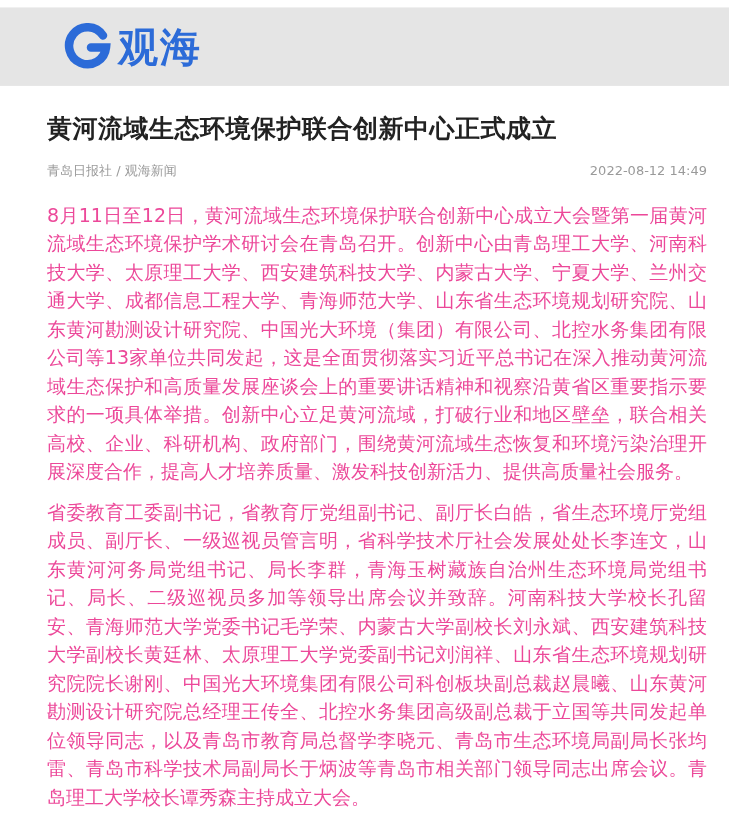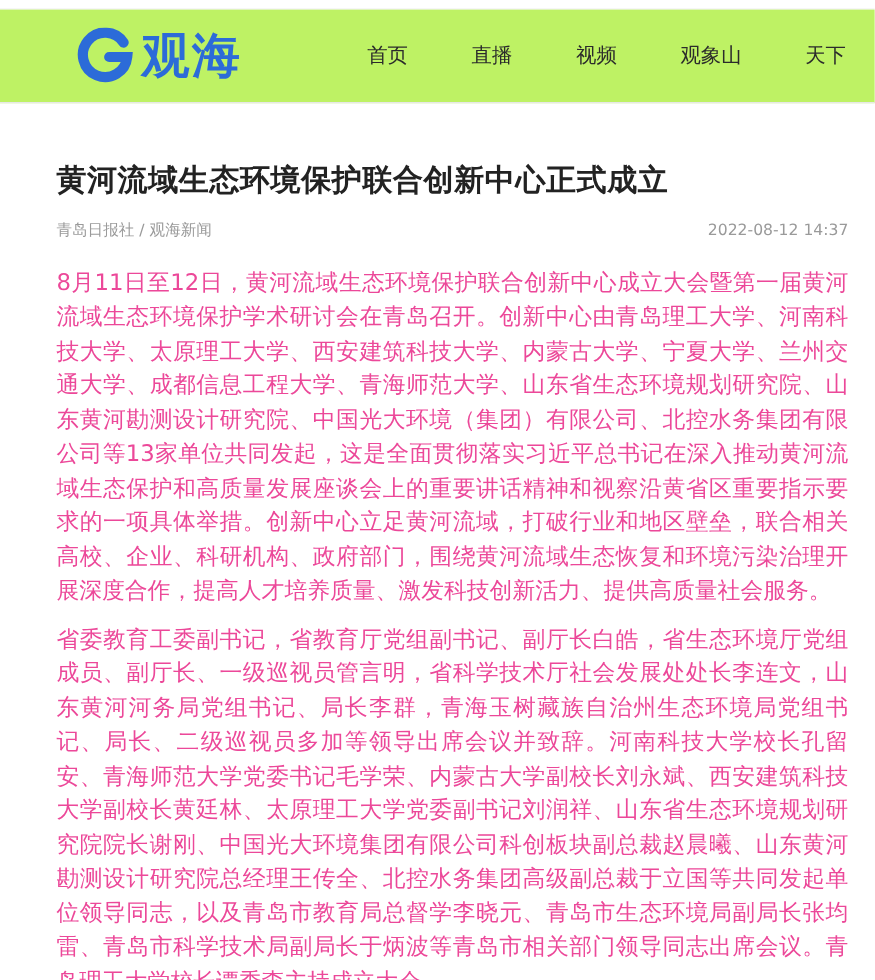--- a/index.html
+++ b/index.html
@@ -12,21 +12,21 @@
     color: #3c3c3c;
     overflow-x: hidden;
   }
   .top-strip { height: 8px; background: #ffffff; border-bottom: 1px solid #f0f0f0; }
   .site-header {
     height: 78px;
     display: flex;
     align-items: center;
     padding: 0 24px 0 64px;
     border-bottom: 1px solid #e7e7e7;
-    background: #bef264;
+    background: #e5e5e5;
   }
   .logo { display: flex; align-items: center; gap: 6px; cursor: pointer; }
   .logo svg { display: block; }
   .logo-text {
     font-size: 40px;
     font-weight: 900;
     color: #2c6bd8;
     letter-spacing: 2px;
     line-height: 1;
     font-family: "DejaVu Sans", sans-serif;
@@ -41,21 +41,21 @@
     font-size: 17px;
     color: #2b2b2b;
     cursor: pointer;
     white-space: nowrap;
   }
 
   .article {
     padding: 0 22px 20px 47px;
   }
   .article-title {
-    margin-top: 48px;
+    margin-top: 27px;
     font-size: 25px;
     font-weight: 700;
     color: #222222;
     letter-spacing: 0.5px;
     line-height: 1.3;
   }
   .byline {
     margin-top: 16px;
     display: flex;
     justify-content: space-between;
@@ -80,34 +80,27 @@
 
 <header class="site-header">
   <div class="logo">
     <span>
       <svg width="48" height="48" viewBox="0 0 48 48" aria-hidden="true">
         <path d="M39 12.5 A 18.5 18.5 0 1 0 42 24.5 L 27 24.5" fill="none" stroke="#2c6bd8" stroke-width="8.5" stroke-linecap="round"></path>
       </svg>
     </span>
     <span class="logo-text">观海</span>
   </div>
-  <nav class="main-nav">
-    <span class="nav-item">首页</span>
-    <span class="nav-item">直播</span>
-    <span class="nav-item">视频</span>
-    <span class="nav-item">观象山</span>
-    <span class="nav-item">天下</span>
-  </nav>
 </header>
 
 <main class="article">
   <h1 class="article-title">黄河流域生态环境保护联合创新中心正式成立</h1>
 
   <div class="byline">
     <span class="source">青岛日报社 / 观海新闻</span>
-    <span class="datetime">2022-08-12 14:37</span>
+    <span class="datetime">2022-08-12 14:49</span>
   </div>
 
   <div class="article-body">
     <p>8月11日至12日，黄河流域生态环境保护联合创新中心成立大会暨第一届黄河流域生态环境保护学术研讨会在青岛召开。创新中心由青岛理工大学、河南科技大学、太原理工大学、西安建筑科技大学、内蒙古大学、宁夏大学、兰州交通大学、成都信息工程大学、青海师范大学、山东省生态环境规划研究院、山东黄河勘测设计研究院、中国光大环境（集团）有限公司、北控水务集团有限公司等13家单位共同发起，这是全面贯彻落实习近平总书记在深入推动黄河流域生态保护和高质量发展座谈会上的重要讲话精神和视察沿黄省区重要指示要求的一项具体举措。创新中心立足黄河流域，打破行业和地区壁垒，联合相关高校、企业、科研机构、政府部门，围绕黄河流域生态恢复和环境污染治理开展深度合作，提高人才培养质量、激发科技创新活力、提供高质量社会服务。</p>
     <p>省委教育工委副书记，省教育厅党组副书记、副厅长白皓，省生态环境厅党组成员、副厅长、一级巡视员管言明，省科学技术厅社会发展处处长李连文，山东黄河河务局党组书记、局长李群，青海玉树藏族自治州生态环境局党组书记、局长、二级巡视员多加等领导出席会议并致辞。河南科技大学校长孔留安、青海师范大学党委书记毛学荣、内蒙古大学副校长刘永斌、西安建筑科技大学副校长黄廷林、太原理工大学党委副书记刘润祥、山东省生态环境规划研究院院长谢刚、中国光大环境集团有限公司科创板块副总裁赵晨曦、山东黄河勘测设计研究院总经理王传全、北控水务集团高级副总裁于立国等共同发起单位领导同志，以及青岛市教育局总督学李晓元、青岛市生态环境局副局长张均雷、青岛市科学技术局副局长于炳波等青岛市相关部门领导同志出席会议。青岛理工大学校长谭秀森主持成立大会。</p>
   </div>
 </main>
 
 </body></html>

